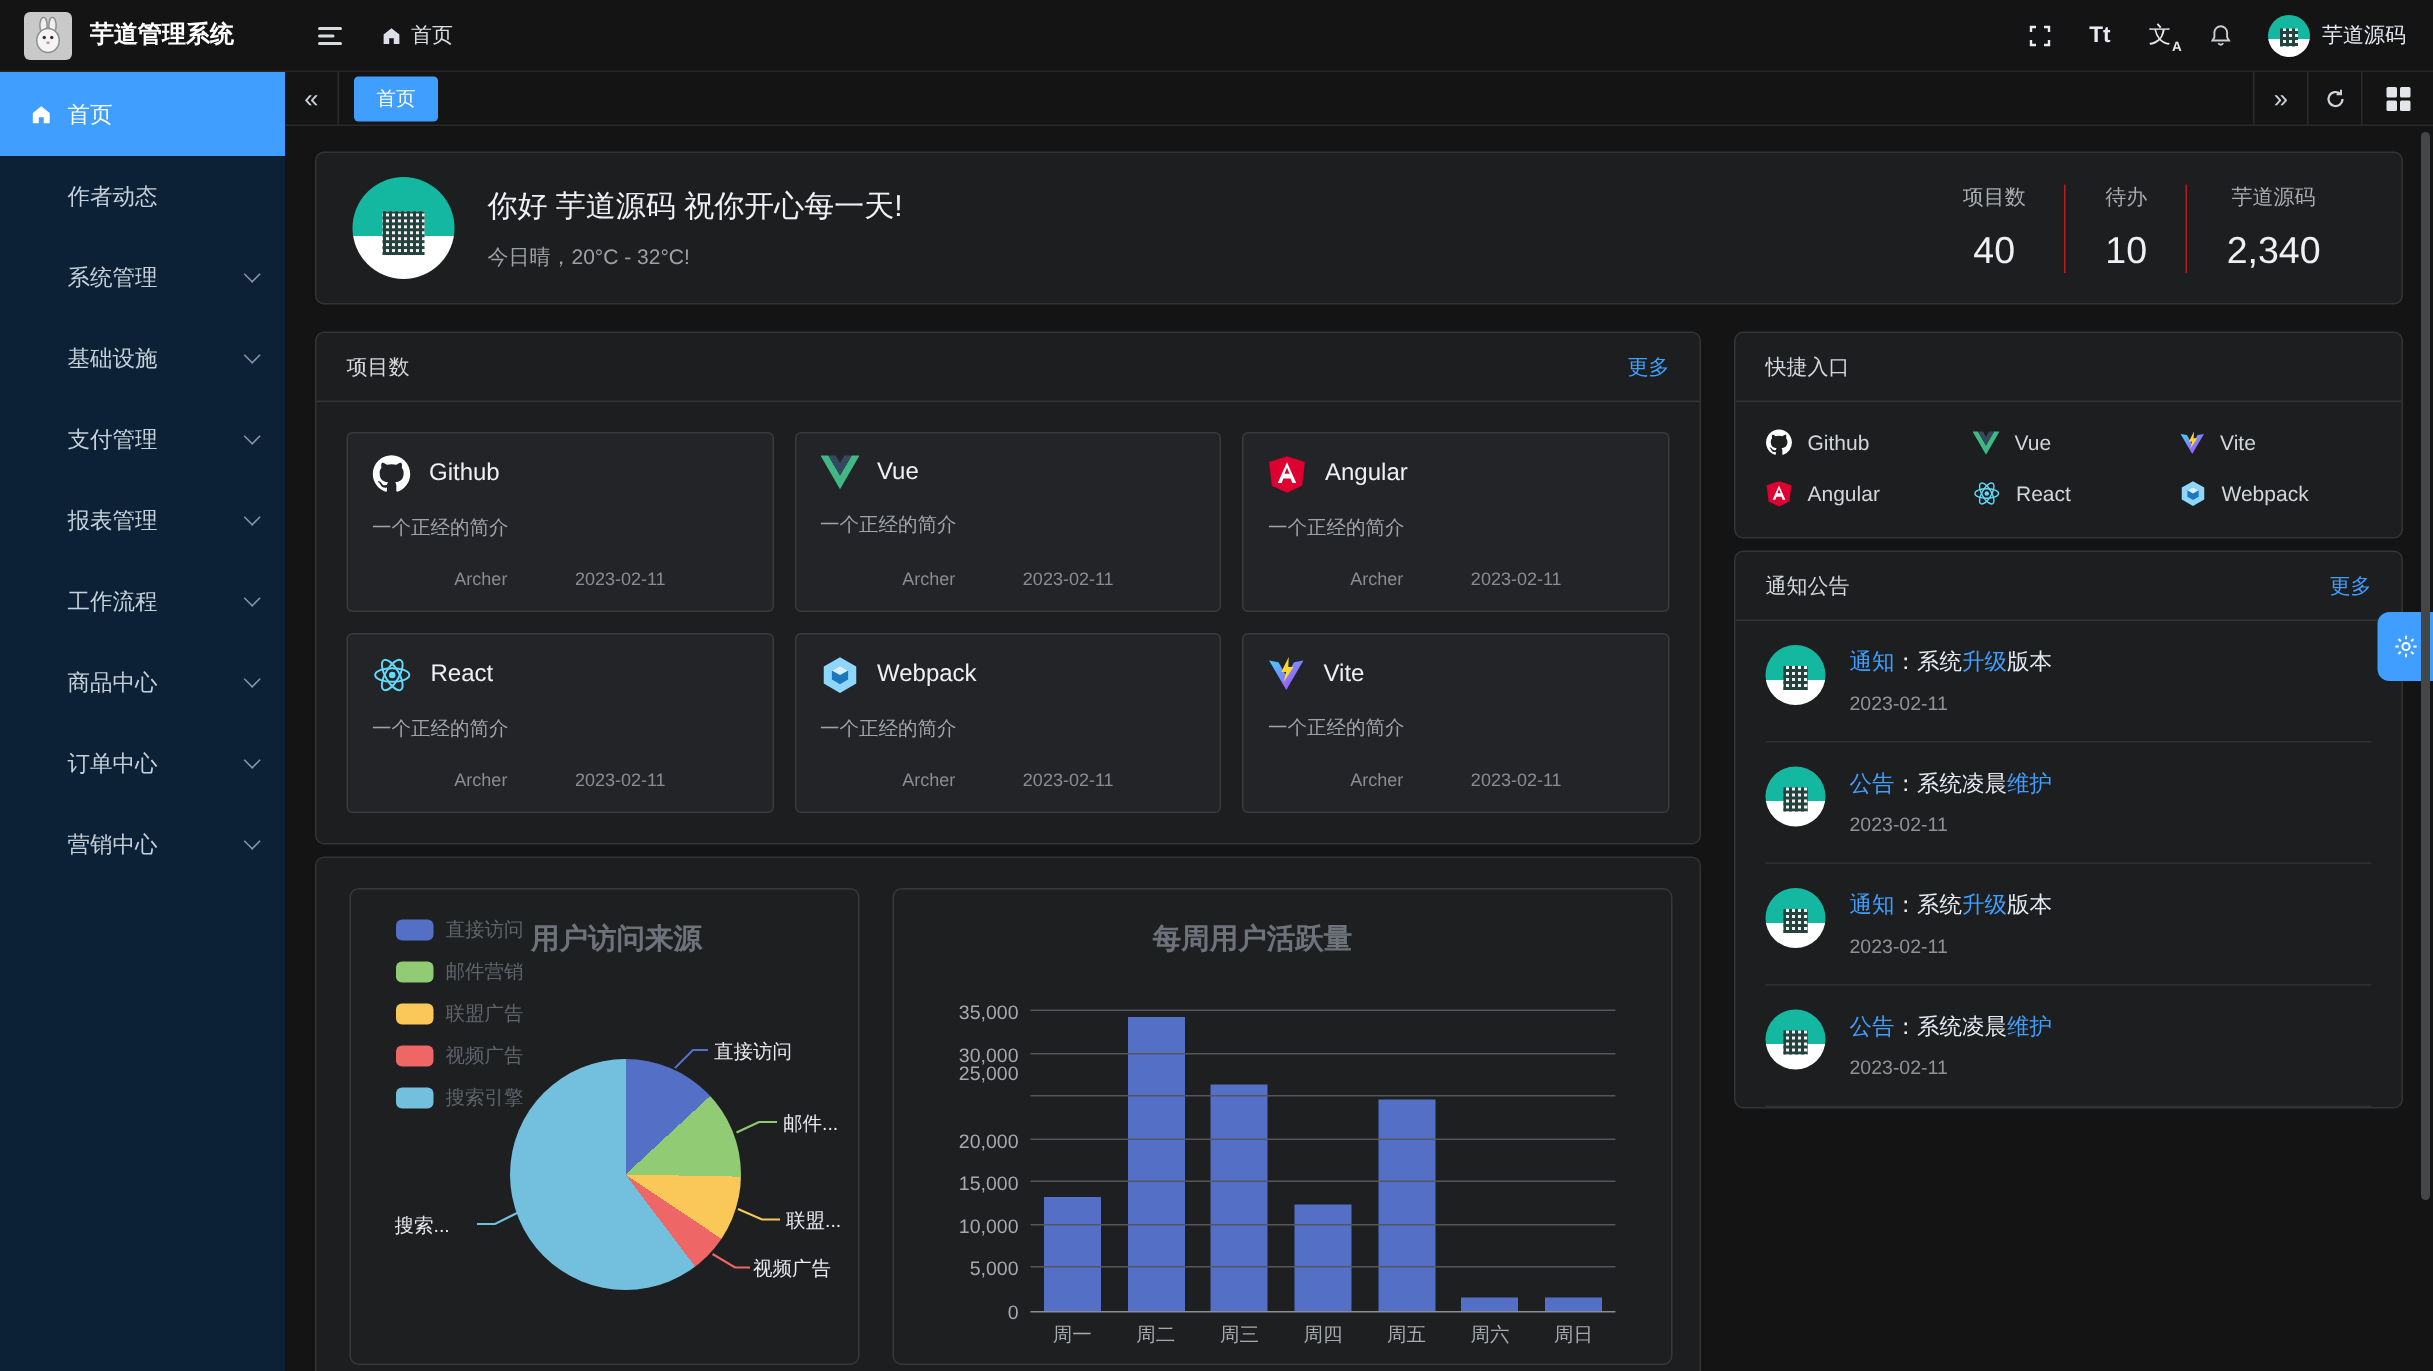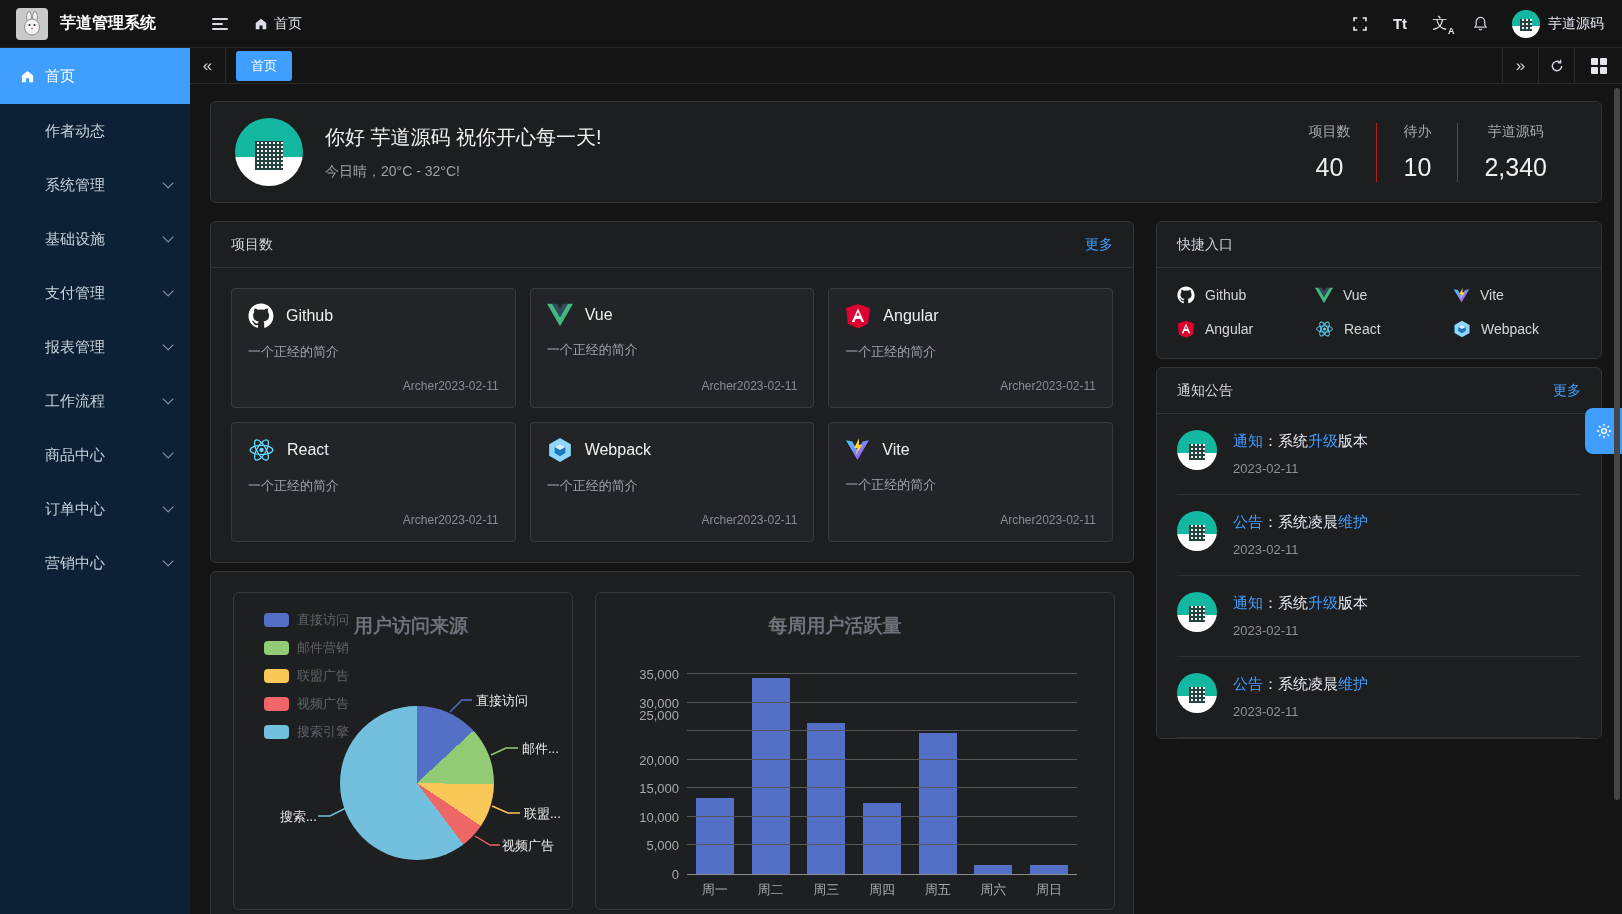--- a/index.html
+++ b/index.html
@@ -80,22 +80,22 @@
   .col-left { width:924px; flex:none; }
   .col-right { width:446px; flex:none; }
 
   
   .projects-card { margin-bottom:8px; }
   .tiles { display:grid; grid-template-columns:repeat(3,1fr); gap:14px; padding:20px; }
   .tile { background:#232427; border:1px solid #3a3b3d; border-radius:4px; height:120px;
     padding:14px 16px; display:flex; flex-direction:column; cursor:pointer; }
   .tile-head { display:flex; align-items:center; gap:12px; font-size:16px; color:#eef0f4; }
   .tile-desc { font-size:13px; color:#a0a3a9; margin-top:14px; }
-  .tile-foot { margin-top:auto; display:flex; justify-content:flex-end;
-    font-size:12px; color:#898c91; }
+  .tile-foot { margin-top:auto; display:flex; justify-content:center;
+    font-size:12px; color:#898c91;gap:45px; }
 
   
   .charts-card { height:360px; padding:20px 22px; display:flex; gap:22px; }
   .chart-panel { background:#1e1f21; border:1px solid #36383a; border-radius:6px; position:relative; height:318px; }
   .pie-panel { width:340px; flex:none; }
   .bar-panel { width:520px; flex:none; }
   .chart-title { position:absolute; font-size:19px; font-weight:bold; color:#6e737b; white-space:nowrap; }
   .pie-panel .chart-title { left:120px; top:20px; }
   .bar-panel .chart-title { left:0; right:40px; top:20px; text-align:center; }
   .legend { position:absolute; left:30px; top:18px; display:flex; flex-direction:column; gap:10px; }
@@ -440,21 +440,21 @@
               <polyline points="216,119 228,107 238,107" stroke="#5470c6"></polyline>
               <polyline points="257,162 272,155 284,155" stroke="#91cc75"></polyline>
               <polyline points="258,213 274,220 286,220" stroke="#fac858"></polyline>
               <polyline points="241,243 256,252 266,252" stroke="#ee6666"></polyline>
               <polyline points="112,215 96,223 84,223" stroke="#73c0de"></polyline>
             </svg>
             <span class="callout-label" style="left:242px;top:99px">直接访问</span>
             <span class="callout-label" style="left:288px;top:147px">邮件...</span>
             <span class="callout-label" style="left:290px;top:212px">联盟...</span>
             <span class="callout-label" style="left:268px;top:244px">视频广告</span>
-            <span class="callout-label" style="left:46px;top:215px">搜索...</span>
+            <span class="callout-label" style="left:29px;top:215px">搜索...</span>
           </div>
 
           <div class="chart-panel bar-panel">
             <div class="chart-title">每周用户活跃量</div>
             <div class="bar-y-axis">
                 <div class="y-tick-label" style="bottom: -7px;">0</div>
                 <div class="y-tick-label" style="bottom: 21.5714px;">5,000</div>
                 <div class="y-tick-label" style="bottom: 50.1429px;">10,000</div>
                 <div class="y-tick-label" style="bottom: 78.7143px;">15,000</div>
                 <div class="y-tick-label" style="bottom: 107.286px;">20,000</div>

